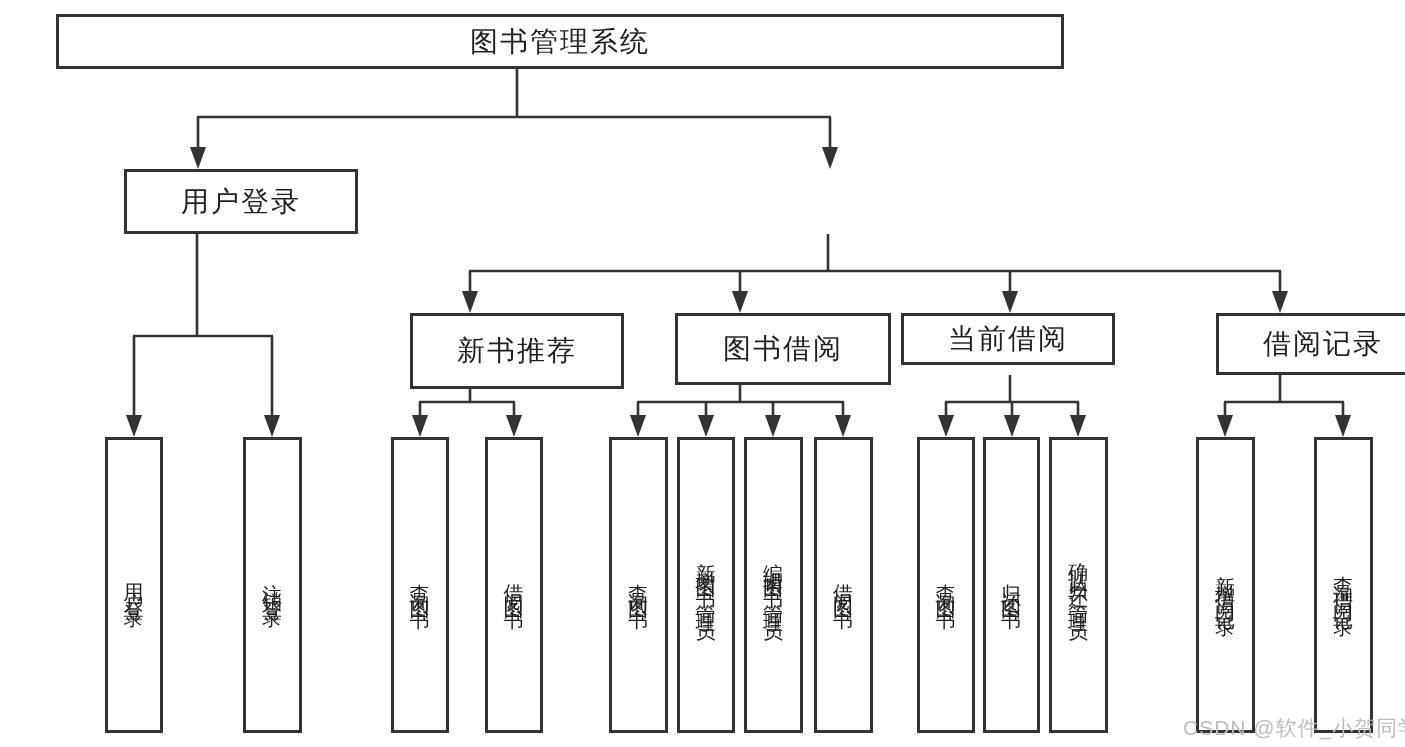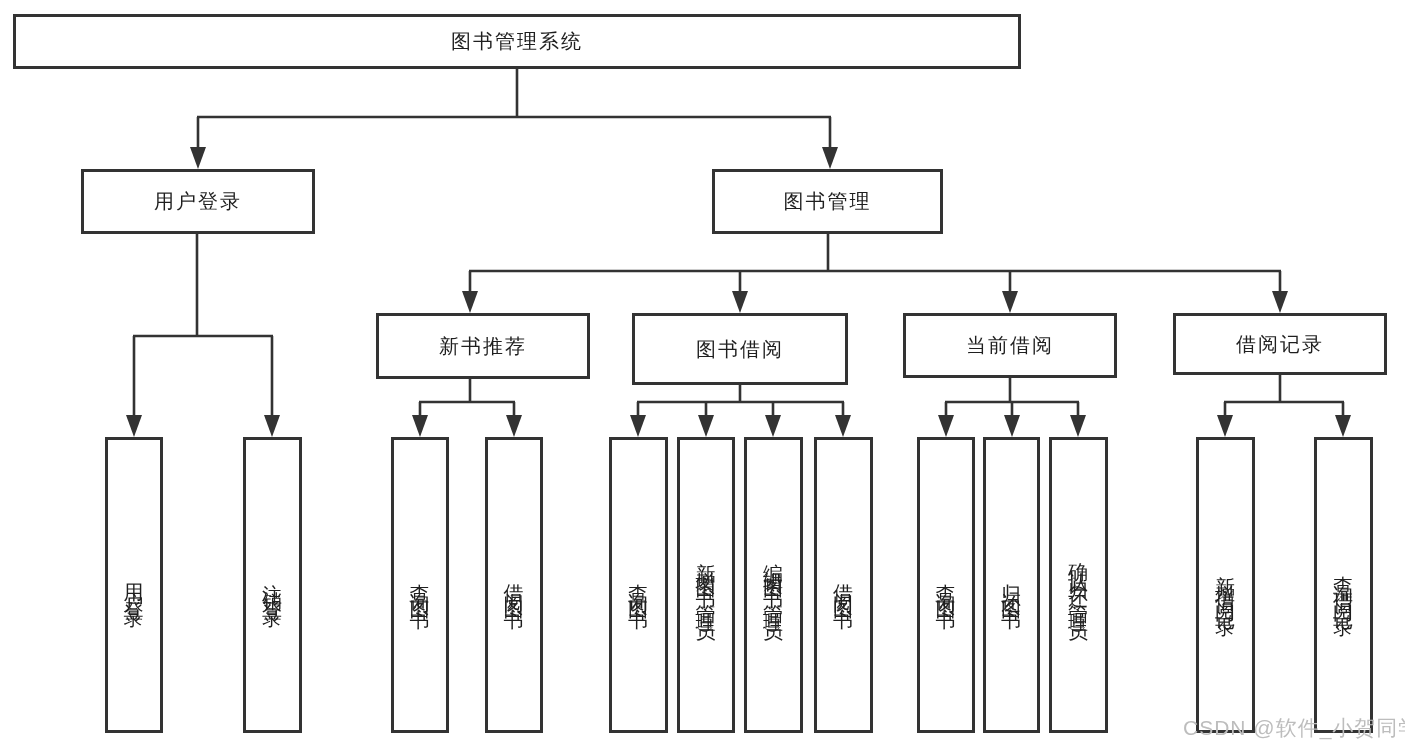--- a/index.html
+++ b/index.html
@@ -17,23 +17,24 @@
     box-sizing:border-box;
     border:3px solid #333333;
     background:#ffffff;
     display:flex;
     align-items:center;
     justify-content:center;
     color:#1f1f1f;
     z-index:2;
   }
   .h-box{
-    font-size:20px;
+    font-size:28px;
     letter-spacing:2px;
     white-space:nowrap;
+    margin-left:43px;
   }
   .v-box{
     writing-mode:vertical-rl;
     text-orientation:mixed;
     font-size:20px;
     letter-spacing:0.42em;
     line-height:1;
   }
   .watermark{
     position:absolute;
@@ -95,25 +96,24 @@
       <polygon points="1004,415 1020,415 1012,437"></polygon>
       <polygon points="1070,415 1086,415 1078,437"></polygon>
       <polygon points="1217,415 1233,415 1225,437"></polygon>
       <polygon points="1335,415 1351,415 1343,437"></polygon>
     </g>
   </svg>
 
   <div class="box h-box" style="left:13px;top:14px;width:1008px;height:55px">图书管理系统</div>
 
   <div class="box h-box" style="left:81px;top:169px;width:234px;height:65px">用户登录</div>
-  <div class="box h-box" style="left:712px;top:169px;width:231px;height:65px">图书管理</div>
 
-  <div class="box h-box" style="left:376px;top:313px;width:214px;height:66px">新书推荐</div>
+  <div class="box h-box" style="left:367px;top:313px;width:214px;height:76px">新书推荐</div>
   <div class="box h-box" style="left:632px;top:313px;width:216px;height:72px">图书借阅</div>
-  <div class="box h-box" style="left:903px;top:313px;width:214px;height:65px">当前借阅</div>
+  <div class="box h-box" style="left:858px;top:313px;width:214px;height:52px">当前借阅</div>
   <div class="box h-box" style="left:1173px;top:313px;width:214px;height:62px">借阅记录</div>
 
   <div class="box v-box" style="left:105px;top:437px;width:58px;height:296px">用户登录</div>
   <div class="box v-box" style="left:243px;top:437px;width:59px;height:296px">注销登录</div>
 
   <div class="box v-box" style="left:391px;top:437px;width:58px;height:296px">查询图书</div>
   <div class="box v-box" style="left:485px;top:437px;width:58px;height:296px">借阅图书</div>
 
   <div class="box v-box" style="left:609px;top:437px;width:59px;height:296px">查询图书</div>
   <div class="box v-box" style="left:677px;top:437px;width:58px;height:296px">新增图书（管理员）</div>

